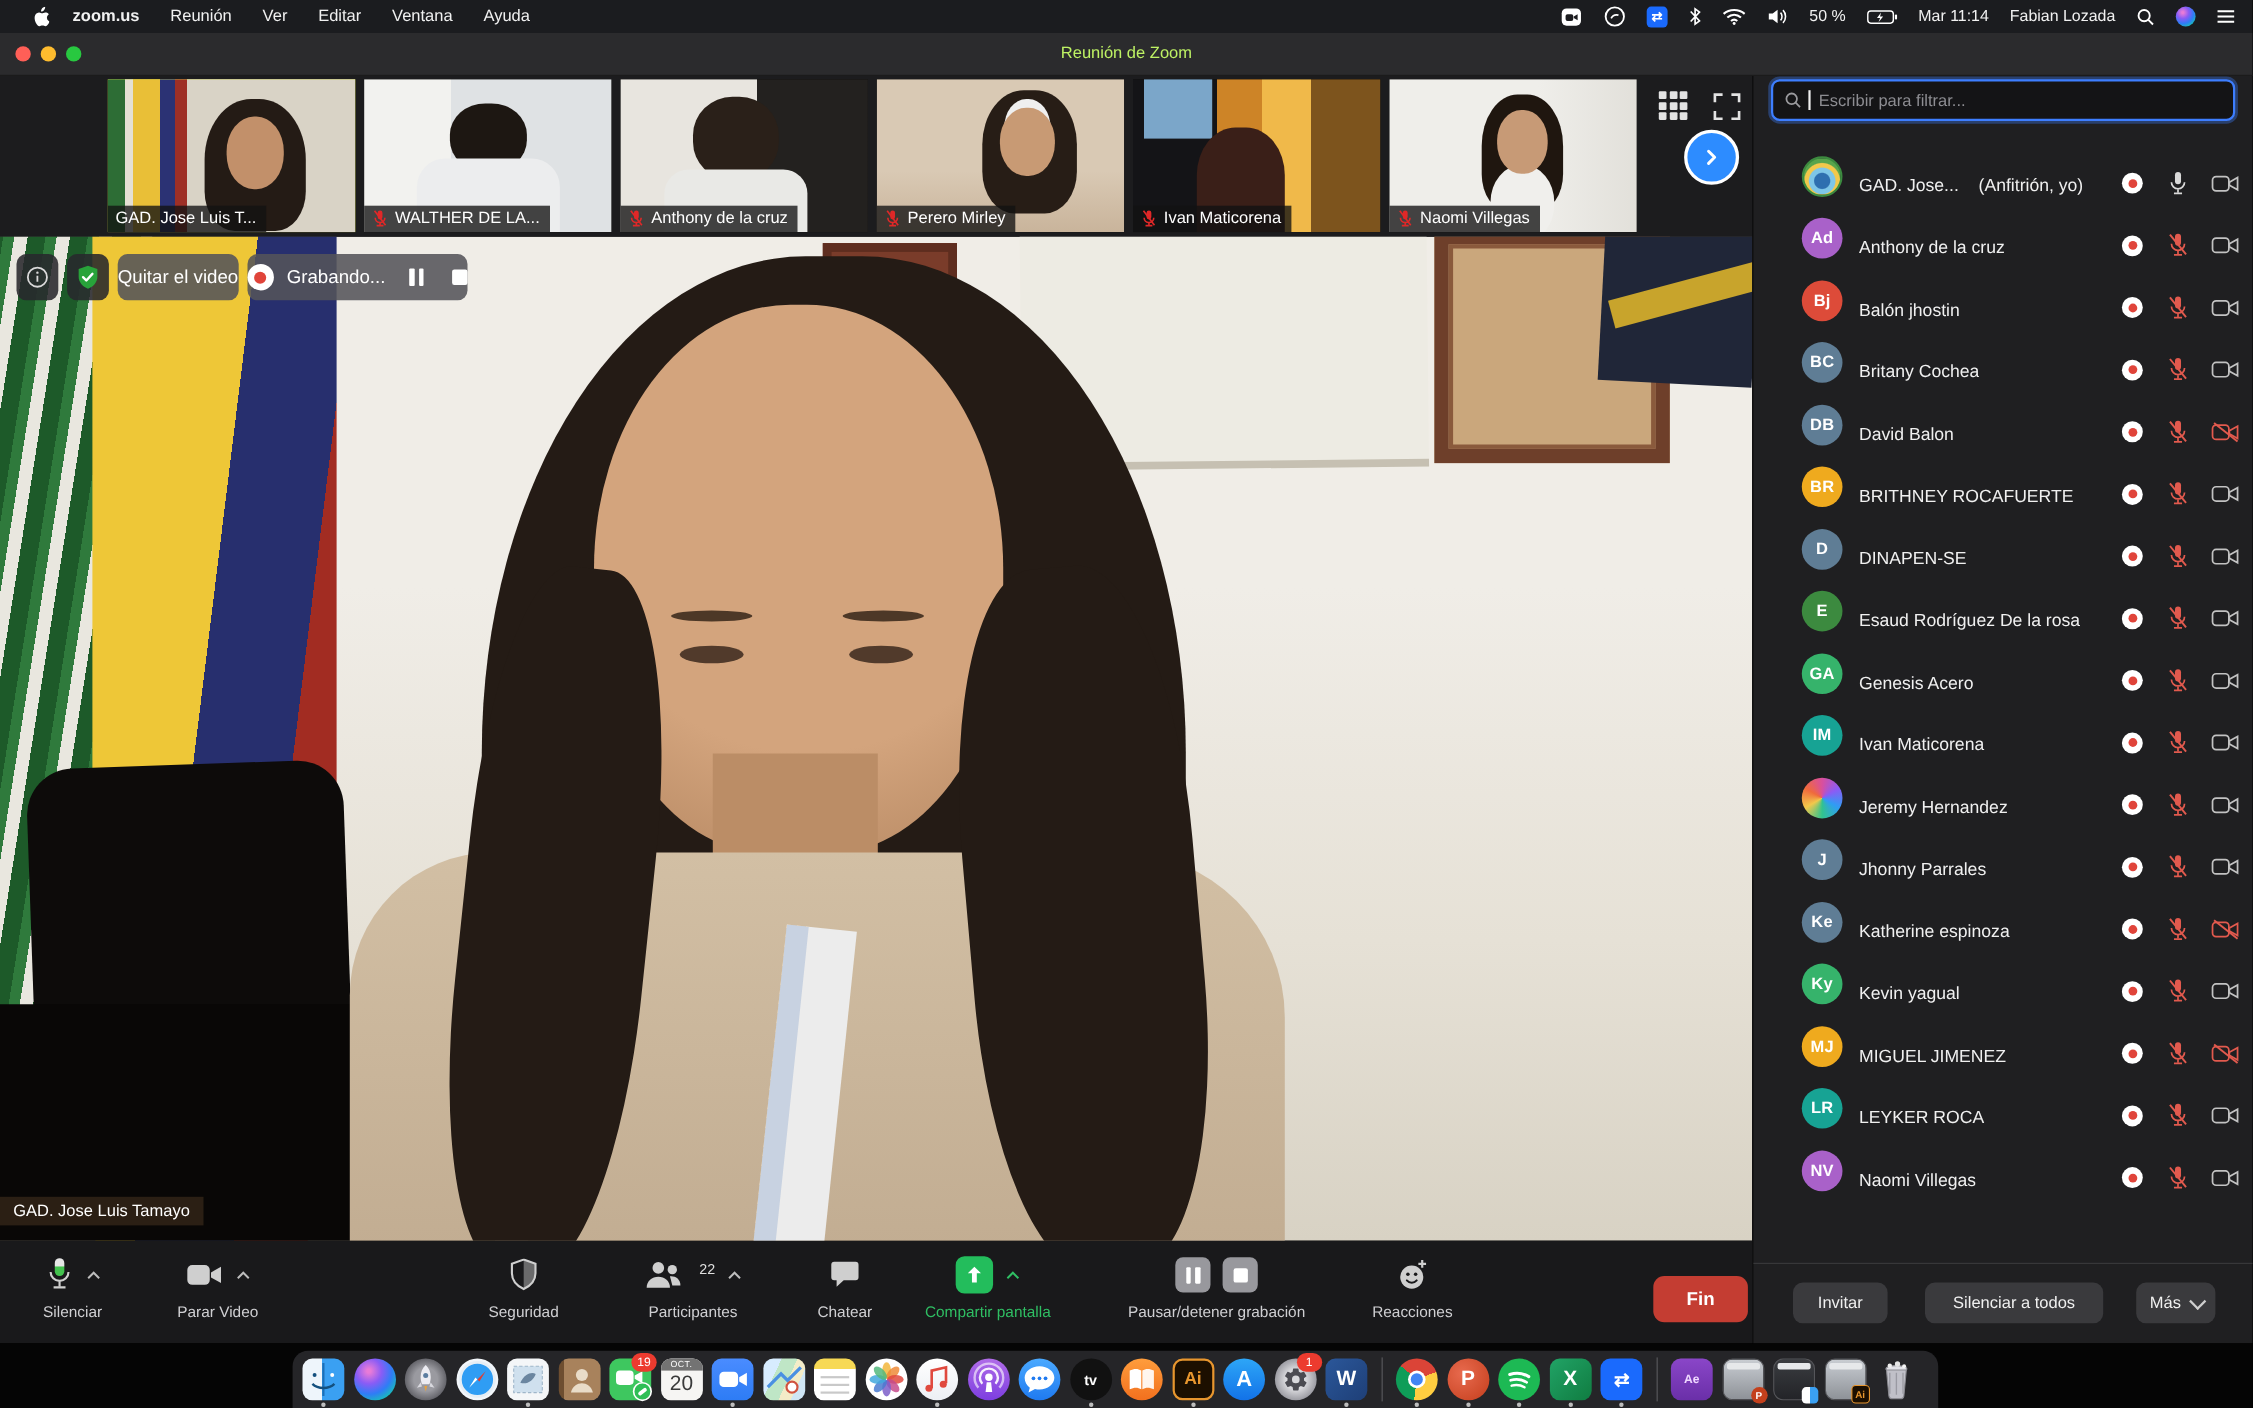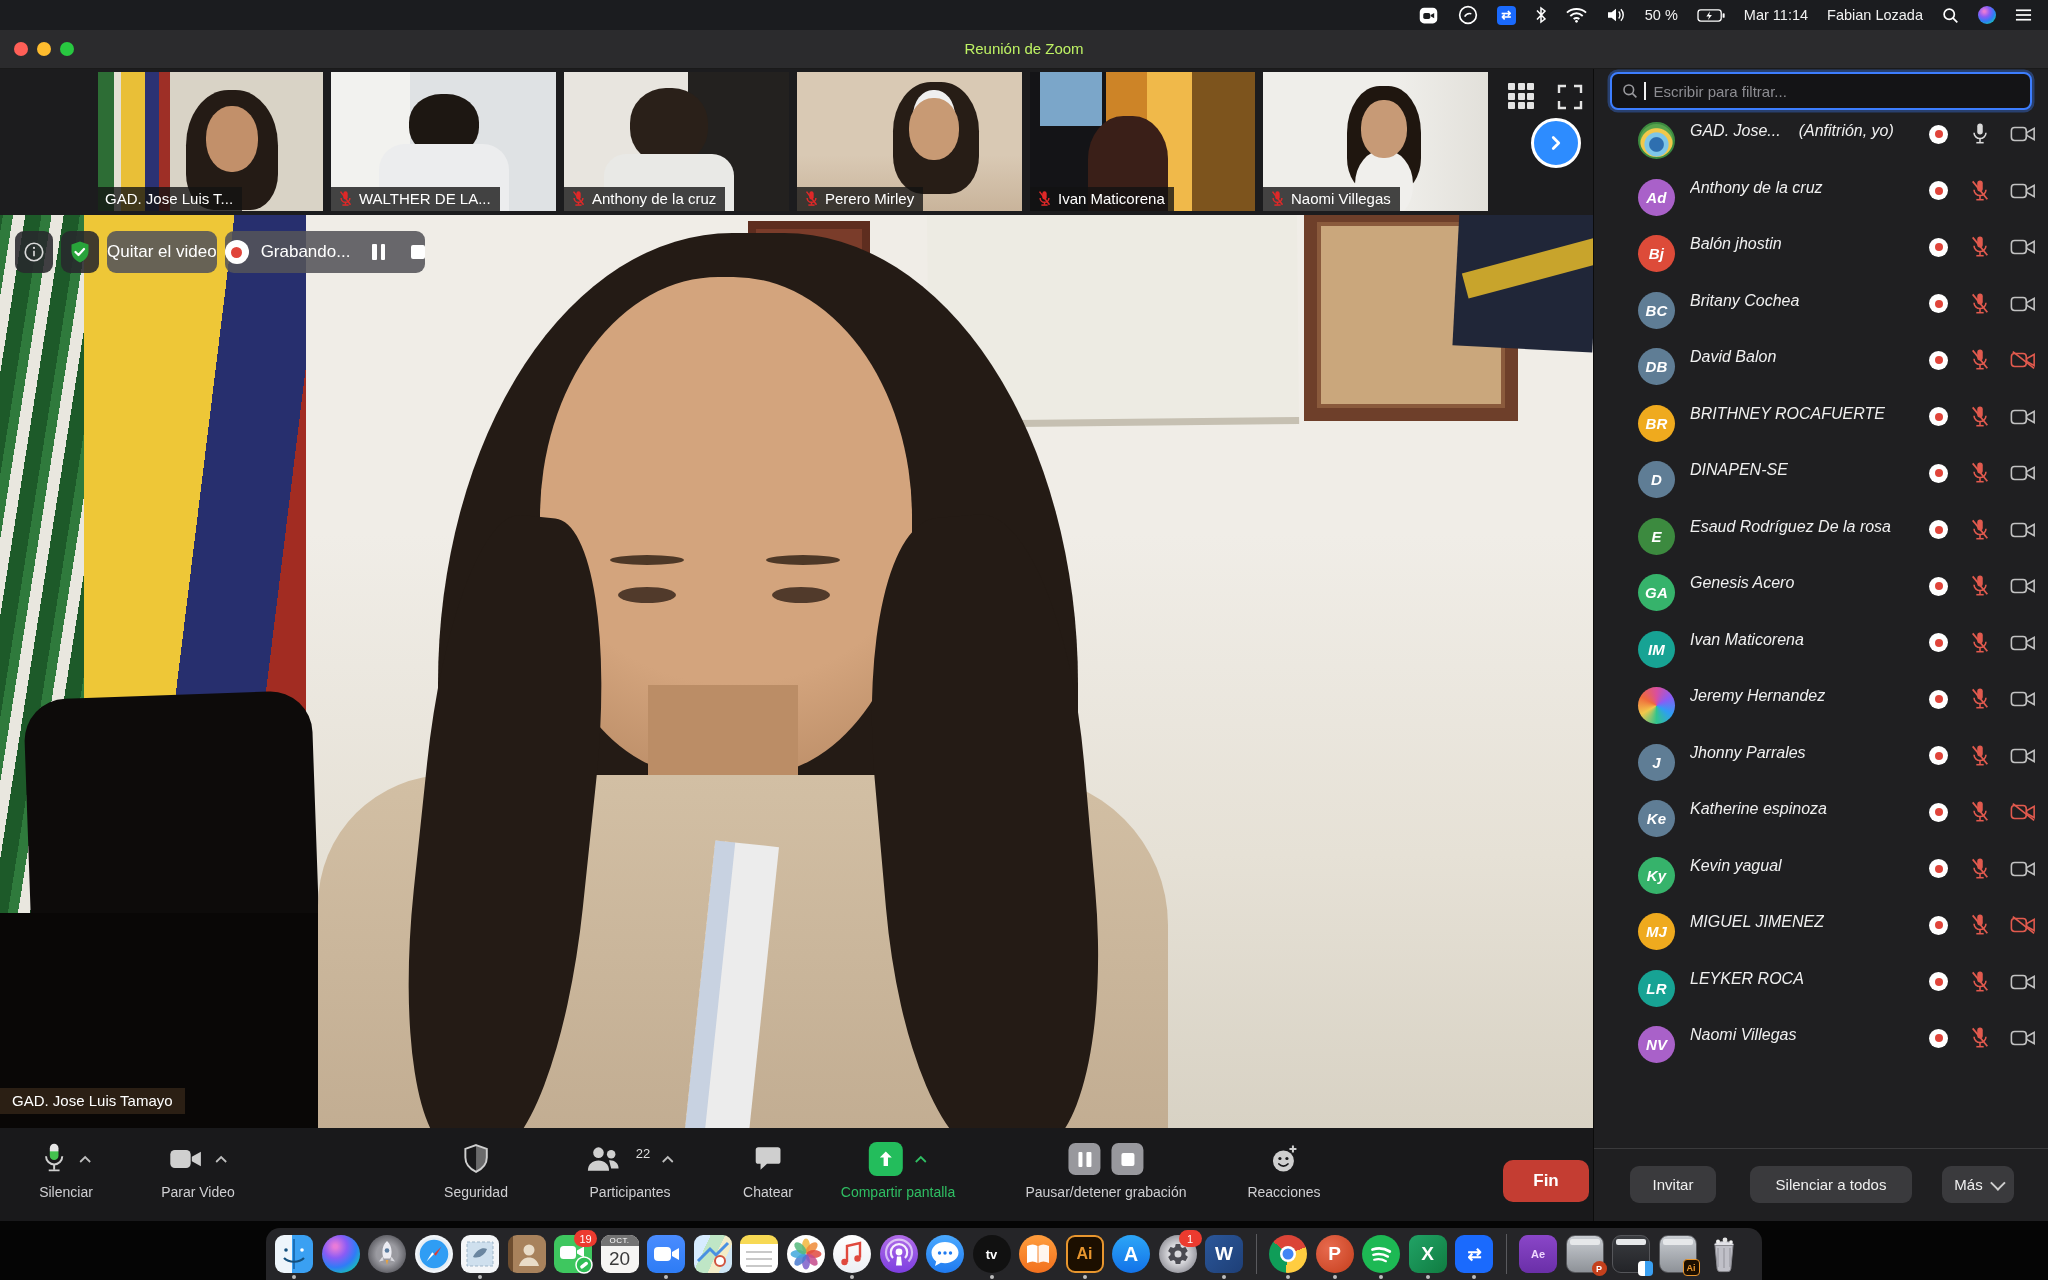--- a/index.html
+++ b/index.html
@@ -143,21 +143,21 @@
   #panel-title{position:absolute;left:0;right:0;top:0;line-height:56px;text-align:center;
     font-size:16.5px;color:#ededed;}
   #searchbox{margin:4px 16px 12px;height:34px;border-radius:8px;background:#141416;
     border:2px solid #3d7eff;box-shadow:0 0 0 2.5px rgba(61,126,255,.35);
     display:flex;align-items:center;padding:0 10px;gap:6px;}
   #searchbox .tcaret{width:1.5px;height:18px;background:#f0f0f0;}
   #search-input{flex:1;background:transparent;border:none;outline:none;color:#ddd;
     font-size:15px;font-family:inherit;}
   #search-input::placeholder{color:#8d8d92;}
   #plist{flex:1;overflow:hidden;}
-  .p-row{height:56.5px;display:flex;align-items:flex-start;padding-left:44px;padding-right:12px;font-style:italic;}
+  .p-row{height:56.5px;display:flex;align-items:flex-end;padding-left:44px;padding-right:12px;}
   .p-avatar{width:37px;height:37px;border-radius:50%;flex:0 0 auto;display:flex;align-items:center;
     justify-content:center;color:#fff;font-size:15px;font-weight:bold;letter-spacing:.2px;}
   .p-avatar.av-landscape{background:radial-gradient(circle at 50% 62%,#2e6fb0 0 26%,#7ec6e8 30% 44%,#f2c84b 48% 60%,#58a44c 64%);border:2px solid #3c8a3f;box-sizing:border-box;}
   .p-avatar.av-colorful{background:conic-gradient(#d94f9e,#8a5cf5,#2f9df4,#31c48d,#f2c84b,#ef6a3c,#d94f9e);}
   .p-name{margin-left:15px;font-size:16px;color:#f0f0f0;white-space:nowrap;overflow:hidden;display:flex;align-items:center;gap:18px;}
   .p-suffix:empty{display:none;}
   .p-icons{margin-left:auto;display:flex;align-items:center;gap:19px;}
   .p-rec{width:19px;height:19px;border-radius:50%;background:#fff;display:flex;align-items:center;justify-content:center;margin-right:2px;}
   .p-rec i{width:8px;height:8px;border-radius:50%;background:#e0443a;}
   .p-mic svg,.p-cam svg{display:block;}
@@ -235,20 +235,33 @@
   .mb-finder{background:linear-gradient(90deg,#fff 0 48%,#3aa0f2 48%);color:#1b4e79;}
   .mb-ai{background:#1c0f00;border:1px solid #e8962e;color:#e8962e;}
   .di-trash{overflow:visible;}
 </style>
 </head>
 <body>
 
 <div id="screen">
 
   <div id="menubar">
+    <div id="menu-left">
+      <span class="apple">
+        <svg width="16" height="19" viewBox="0 0 17 20">
+            <path fill="#fff" d="M11.8 3.1c.7-.9 1.2-2.1 1-3.1-1 .1-2.2.7-2.9 1.6-.6.8-1.2 2-1 3.1 1.1 0 2.2-.7 2.9-1.6zm2.7 7.5c0-2.2 1.8-3.2 1.9-3.3-1-1.5-2.6-1.7-3.2-1.7-1.4-.1-2.6.8-3.3.8-.7 0-1.7-.8-2.9-.8-1.5 0-2.9.9-3.6 2.2-1.6 2.7-.4 6.7 1.1 8.9.7 1.1 1.6 2.3 2.8 2.2 1.1 0 1.5-.7 2.9-.7s1.7.7 2.9.7c1.2 0 2-1.1 2.7-2.2.9-1.2 1.2-2.4 1.2-2.5-.1 0-2.5-1-2.5-3.6z"></path>
+          </svg>
+      </span>
+    <span class="menu-item bold">zoom.us</span>
+        <span class="menu-item">Reunión</span>
+        <span class="menu-item">Ver</span>
+        <span class="menu-item">Editar</span>
+        <span class="menu-item">Ventana</span>
+        <span class="menu-item">Ayuda</span>
+      </div>
     <div id="menu-right">
       <span class="mi">
         <svg width="21" height="21" viewBox="0 0 24 24">
             <rect x="2" y="3" width="20" height="18" rx="5" fill="#fff"></rect>
             <rect x="6" y="9" width="8" height="7" rx="2" fill="#1b1c1f"></rect>
             <path d="M14.5 11.5l4-2.3v6l-4-2.3z" fill="#1b1c1f"></path>
           </svg>
       </span>
       <span class="mi">
         <svg width="20" height="20" viewBox="0 0 24 24">

